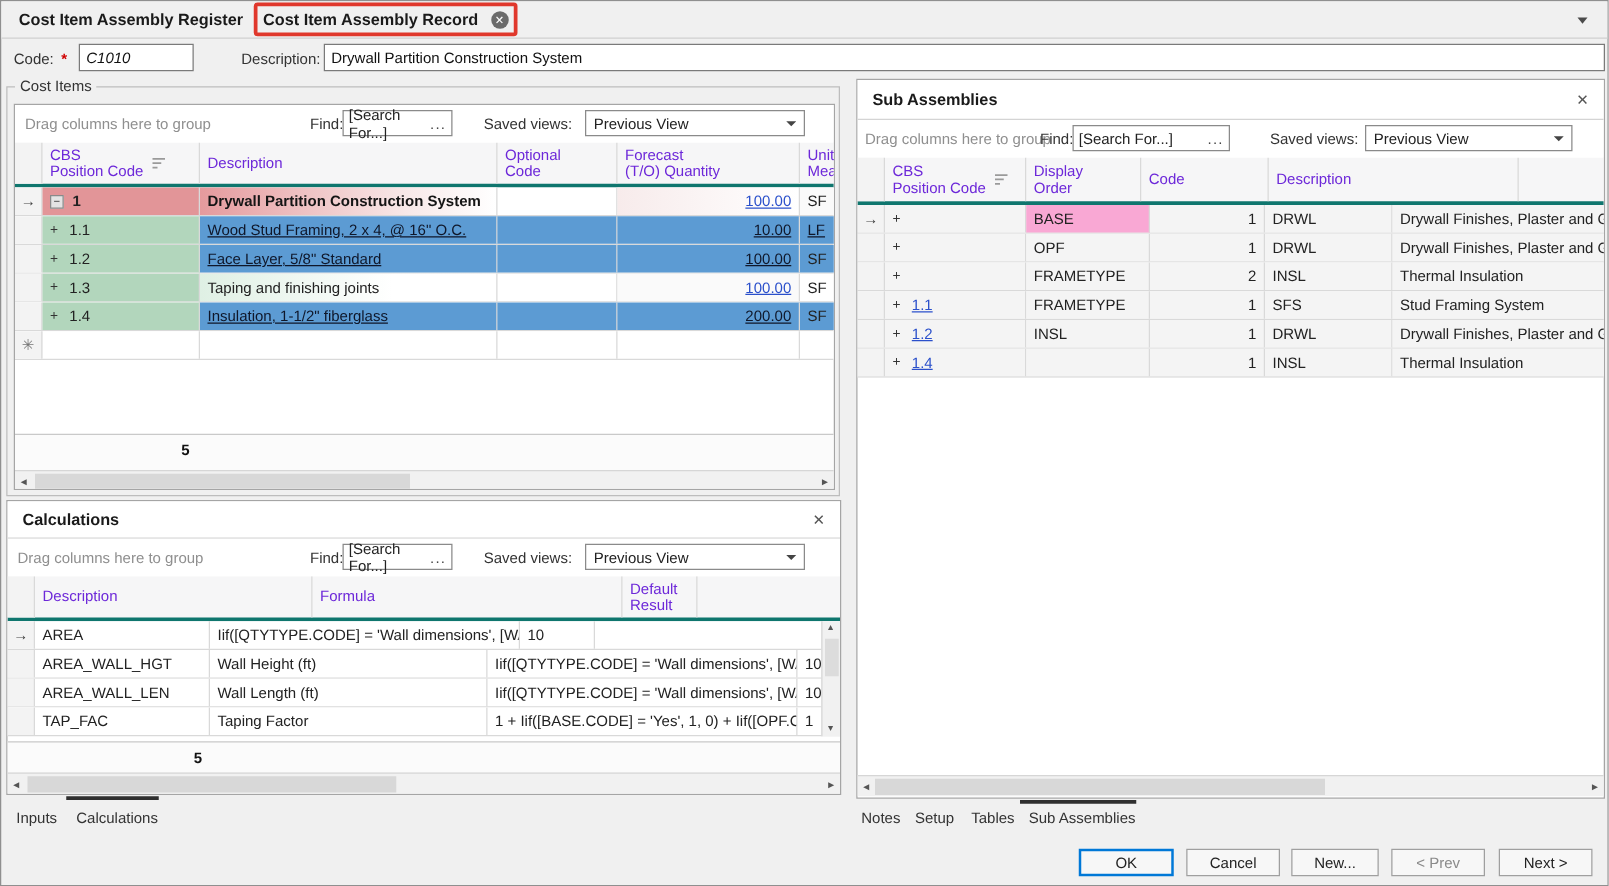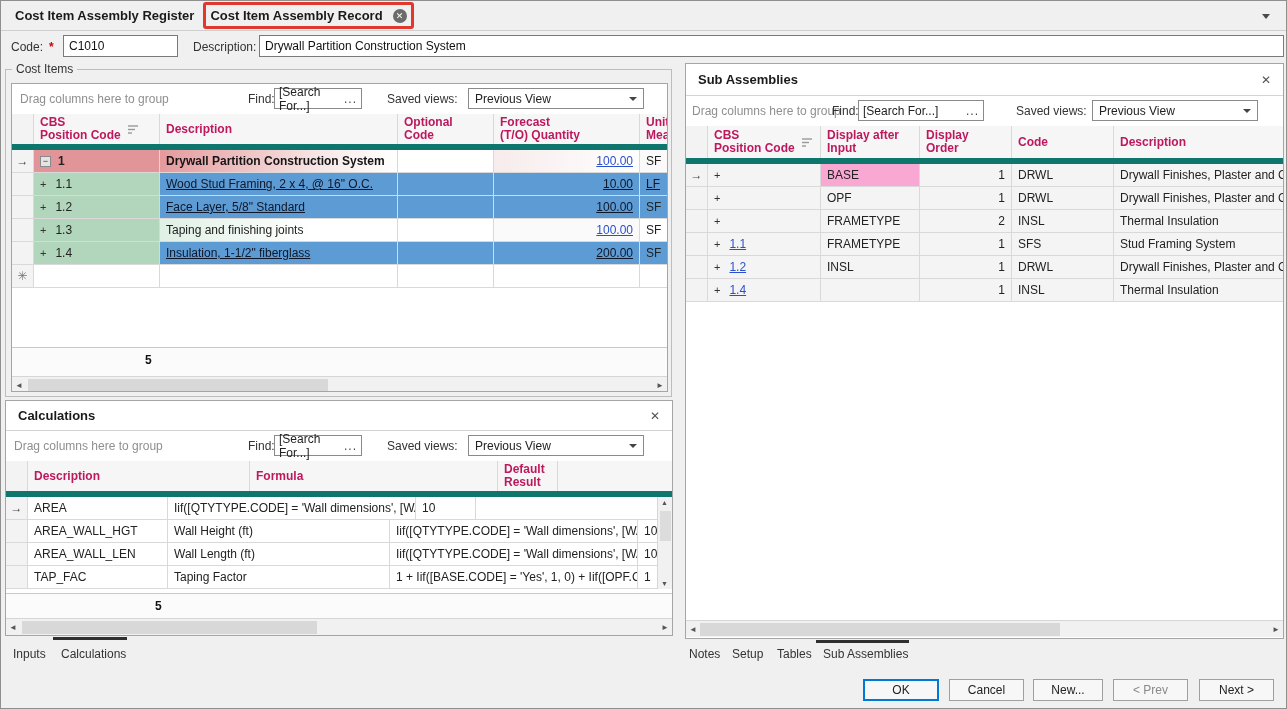--- a/index.html
+++ b/index.html
@@ -32,21 +32,21 @@
   
   .toolbar { position:relative; height:30px; background:#fff; }
   .hint { position:absolute; top:8px; color:#8f8f8f; }
   .tb-lab { position:absolute; top:8px; color:#333; }
   .findbox { position:absolute; top:4px; height:21px; border:1px solid #8a8a8a; background:#fff; display:flex; align-items:center; justify-content:space-between; padding:0 4px; }
   .findbox .dots { color:#444; letter-spacing:1px; }
   .ddl { position:absolute; top:4px; height:21px; border:1px solid #8a8a8a; background:#fff; display:flex; align-items:center; justify-content:space-between; padding:0 6px; }
   .ddl .caret { width:0; height:0; border-left:4px solid transparent; border-right:4px solid transparent; border-top:4px solid #444; }
 
   
-  .ghead { display:flex; height:36px; background:#f6f6f7; border-bottom:6px solid #0f766e; color:#be185d;font-weight:bold; }
+  .ghead { display:flex; height:36px; background:#f6f6f7; border-bottom:3px solid #0f766e; color:#6d28d9; }
   .grow { display:flex; height:23px; background:#fff; border-bottom:1px solid #d9d9d9; }
   .cell { height:100%; border-right:1px solid #d9d9d9; padding:0 6px; display:flex; align-items:center; overflow:hidden; white-space:nowrap; flex:none; }
   .ghead .cell { line-height:13px; }
   .h2 span { display:block; }
   .ind { justify-content:center; background:#f3f3f3; color:#444; padding:0; }
   .num { justify-content:flex-end; }
   .lnk { color:#2b50cb; text-decoration:underline; }
   .lnk-b { color:#0f172a; text-decoration:underline; }
   .sort-ic { margin-left:6px; flex:none; }
 
@@ -95,21 +95,21 @@
     <div class="tab-record">
       <span class="lbl">Cost Item Assembly Record</span>
       <span class="tab-close">✕</span>
     </div>
     <div class="tabbar-caret"></div>
   </div>
 
   <div class="hdr-row">
     <span class="lab" style="left:10px">Code:</span>
     <span class="lab req" style="left:48px">*</span>
-    <input class="field" style="left: 62px; width: 115px;" value="C1010">
+    <input class="field" style="left: 62px; width: 92px; font-style: italic;" value="C1010">
     <span class="lab" style="left:192px">Description:</span>
     <input class="field" style="left: 258px; width: 1025px;" value="Drywall Partition Construction System">
   </div>
 
   <div class="groupbox">
     <span class="gb-label">Cost Items</span>
   </div>
   <div class="panel" style="left:10px; top:82px; width:657px; height:309px;">
     <div class="toolbar">
       <span class="hint" style="left:8px">Drag columns here to group</span>
@@ -361,26 +361,20 @@
             <span>Position Code</span>
           </div>
         <svg class="sort-ic" width="13" height="11" viewBox="0 0 13 11">
             <g stroke="#9a9a9a" stroke-width="1.4">
               <line x1="1" y1="2" x2="11" y2="2"></line>
               <line x1="1" y1="5.5" x2="8" y2="5.5"></line>
               <line x1="1" y1="9" x2="5" y2="9"></line>
             </g>
           </svg>
       </div>
-      <div class="cell sa2 h2">
-          <div>
-            <span>Display after</span>
-            <span>Input</span>
-          </div>
-        </div>
       <div class="cell sa3 h2">
           <div>
             <span>Display</span>
             <span>Order</span>
           </div>
         </div>
       <div class="cell sa4">Code</div>
       <div class="cell sa5">Description</div>
     </div>
 

